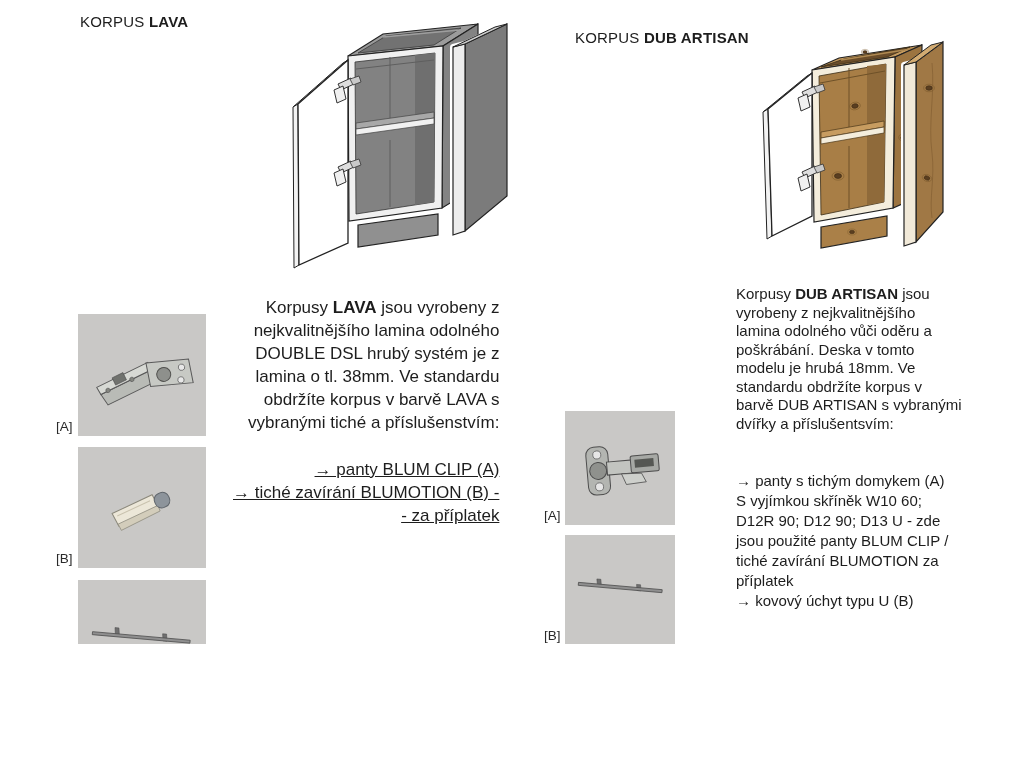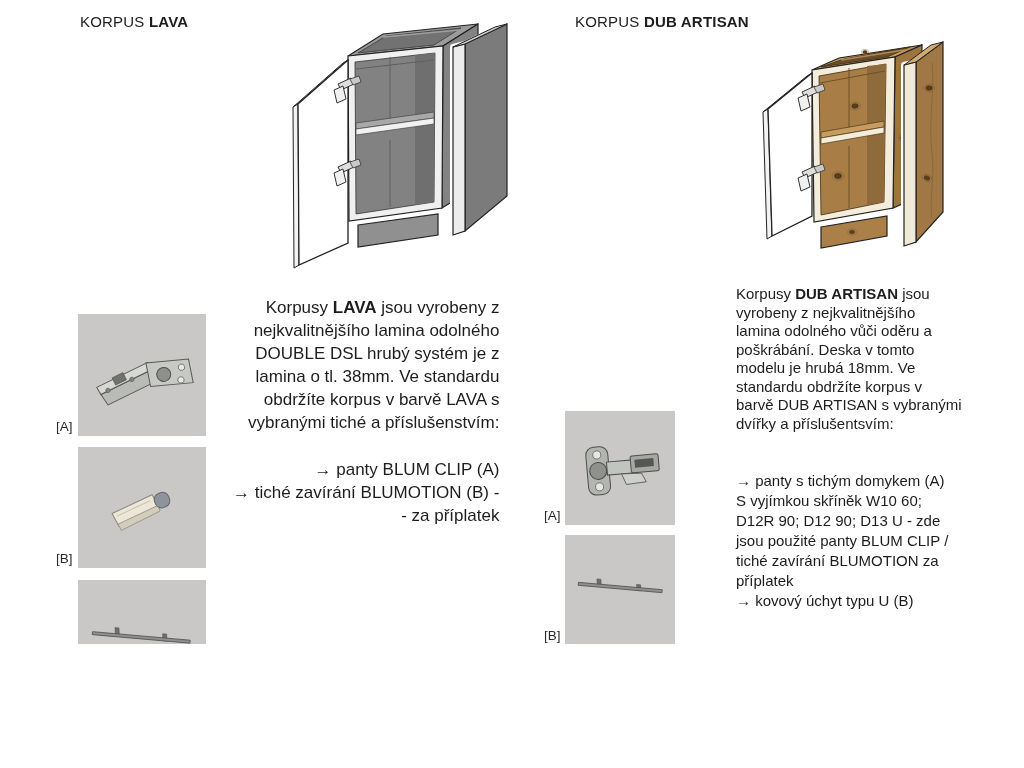--- a/index.html
+++ b/index.html
@@ -3,21 +3,21 @@
 <meta charset="utf-8">
 <style>
   html,body{margin:0;padding:0;background:#fff;}
   .page{position:relative;width:1024px;height:644px;background:var(--page-bg,#ffffff);
         font-family:"Liberation Sans",sans-serif;color:var(--ink,#1d1d1d);overflow:hidden;}
   .abs{position:absolute;}
   .title{font-size:15px;font-weight:400;letter-spacing:.2px;white-space:nowrap;}
   .title b{font-weight:700;}
   .tline{white-space:nowrap;}
   .para{font-size:17px;line-height:23px;text-align:right;}
-  .para .blt{line-height:23px;}
+  .para .blt{line-height:23px;text-decoration:underline;}
   .para2{font-size:15px;line-height:18.5px;}
   .para2 .blt{line-height:20px;}
   .indent{padding-left:14px;}
   .gap-l{height:24px;} .gap-r{height:38px;}
   .hwbox{position:absolute;background:var(--hardware-box-bg,#c9c8c6);}
   .hwbox svg{display:block;width:100%;height:100%;}
   .hwlabel{position:absolute;font-size:13.5px;color:#2a2a2a;white-space:nowrap;}
   .c-lava{fill:var(--lava-gray,#828282);}
   .c-wood{fill:var(--artisan-wood,#a87e46);}
   b{font-weight:700;}
@@ -113,21 +113,21 @@
     <div class="tline">DOUBLE DSL hrubý systém je z</div>
     <div class="tline">lamina o tl. 38mm. Ve standardu</div>
     <div class="tline">obdržíte korpus v barvě LAVA s</div>
     <div class="tline">vybranými tiché a příslušenstvím:</div>
     <div class="gap-l"></div>
     <div class="tline blt">→ panty BLUM CLIP (A)</div>
     <div class="tline blt">→ tiché zavírání BLUMOTION (B) -</div>
     <div class="tline blt indent">- za příplatek</div>
   </div>
 
-  <div class="abs title" style="left:575px;top:13px"><span>KORPUS </span><b>DUB ARTISAN</b></div>
+  <div class="abs title" style="left:575px;top:29px"><span>KORPUS </span><b>DUB ARTISAN</b></div>
 
   <svg class="abs" style="left:737px;top:18px" width="250" height="245" viewBox="0 0 250 245">
     <defs>
       <g id="hgD">
         <polygon points="4,6 17,0 20,6 7,12" fill="#dedede" stroke="#333" stroke-width="1"></polygon>
         <polygon points="0,12 9,8 12,21 3,25" fill="#f0f0f0" stroke="#333" stroke-width="1"></polygon>
         <polygon points="16,1 25,-2 27,4 19,7" fill="#c9c9c9" stroke="#333" stroke-width="0.8"></polygon>
       </g>
       <g id="ktD">
         <ellipse rx="3.2" ry="2.2" fill="#5a3e20" stroke="#3e2a14" stroke-width="0.6"></ellipse>

